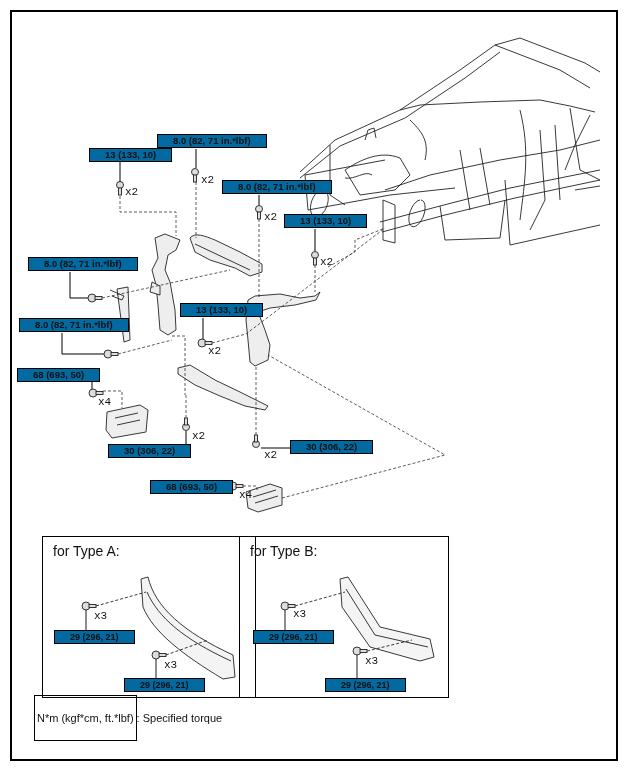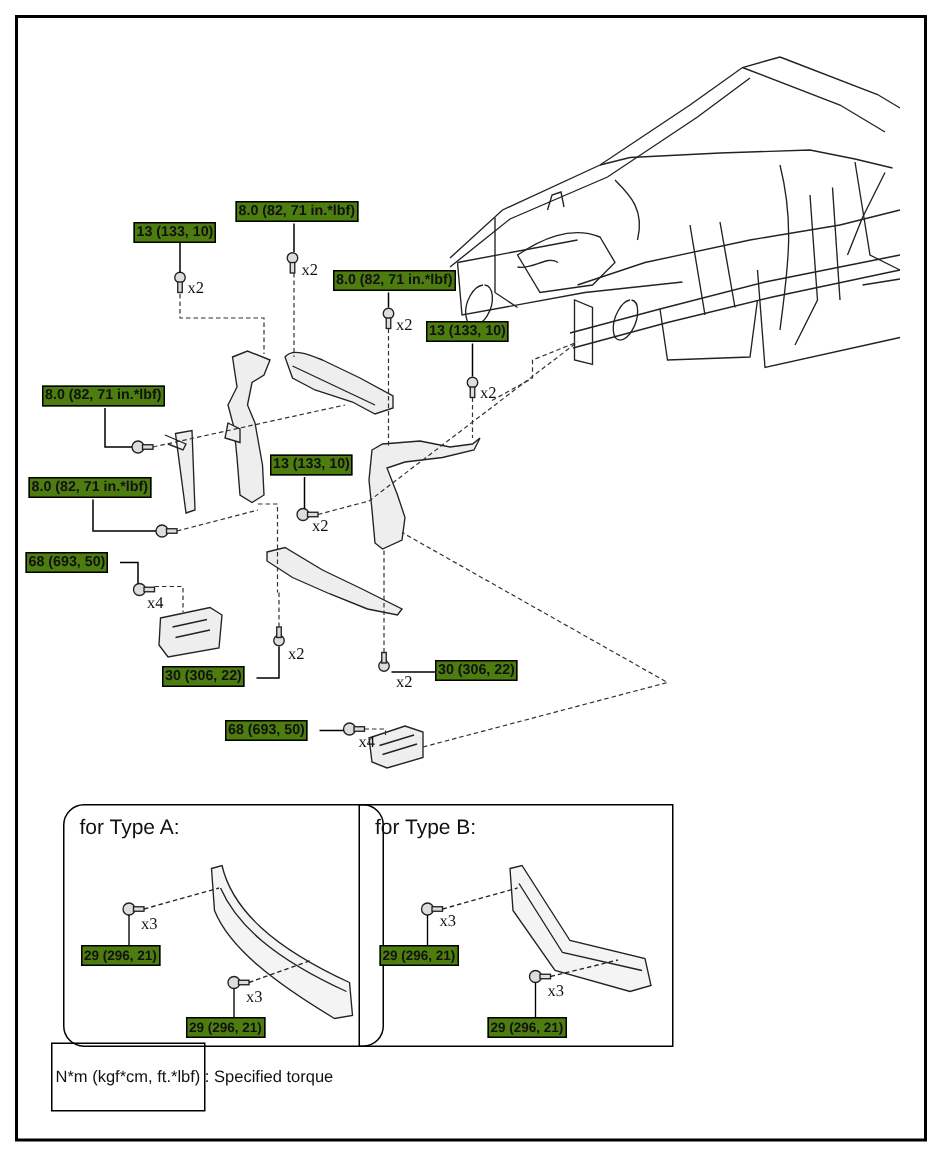--- a/index.html
+++ b/index.html
@@ -1,19 +1,19 @@
 <!DOCTYPE html>
 <html><head>
 <meta charset="utf-8">
 <style>
   html, body { margin:0; padding:0; background:#ffffff; }
   body { width:629px; height:769px; position:relative; overflow:hidden; font-family:"Liberation Sans", sans-serif; }
   .frame { position:absolute; left:10px; top:10px; width:604px; height:747px; border:2px solid #000; box-sizing:content-box; }
-  .lbl { position:absolute; border:1.5px solid #000; background:#4d7c0f; font-family:"Liberation Sans", sans-serif; font-weight:bold; font-size:9.5px; line-height:12px; padding:0 1px; white-space:nowrap; color:#111; }
-  .qty { position:absolute; font-family:Liberation Serif, serif; font-size:11px; color:#111; }
+  .lbl { position:absolute; border:1.5px solid #000; background:#0369a1; font-family:"Liberation Sans", sans-serif; font-weight:bold; font-size:9.5px; line-height:12px; padding:0 15px; white-space:nowrap; color:#111; }
+  .qty { position:absolute; font-family:Liberation Mono, monospace; font-size:11px; color:#111; }
   svg.art { position:absolute; left:0; top:0; }
   .panel { position:absolute; top:536px; height:160px; border:1px solid #000; }
   .panel-title { position:absolute; left:10px; top:6px; font-size:14px; color:#111; }
   .legend { position:absolute; left:34px; top:712px; font-size:11px; color:#111; white-space:nowrap; }
   .legend .box { border:1px solid #000; padding:16px 2px; }
 </style>
 </head>
 <body>
 
 <div class="frame"></div>
@@ -159,21 +159,21 @@
 <span class="qty" style="left:125px;top:186px;">x2</span>
 <span class="qty" style="left:201px;top:174px;">x2</span>
 <span class="qty" style="left:264px;top:211px;">x2</span>
 <span class="qty" style="left:320px;top:256px;">x2</span>
 <span class="qty" style="left:208px;top:345px;">x2</span>
 <span class="qty" style="left:98px;top:396px;">x4</span>
 <span class="qty" style="left:192px;top:430px;">x2</span>
 <span class="qty" style="left:264px;top:449px;">x2</span>
 <span class="qty" style="left:239px;top:489px;">x4</span>
 
-<div class="panel" style="left:42px;width:212px;border-radius:14px;">
+<div class="panel" style="left:42px;width:212px;">
   <div class="panel-title">for Type A:</div>
   <svg width="212" height="160" style="position:absolute;left:0;top:0;">
     <g fill="none" stroke="#222" stroke-width="0.9">
       <path d="M98,42 L105,40 C112,70 140,95 190,118 L192,140 L180,142 C140,118 110,95 100,70 Z" fill="#f4f4f4"></path>
       <path d="M104,55 C115,80 140,102 188,124"></path>
       <circle cx="43" cy="69" r="4" fill="#ddd"></circle>
         <rect x="46" y="67.5" width="7" height="3" fill="#ddd"></rect>
       <circle cx="113" cy="118" r="4" fill="#ddd"></circle>
         <rect x="116" y="116.5" width="7" height="3" fill="#ddd"></rect>
       <path d="M53,69 L103,55" stroke-dasharray="3,2"></path>

